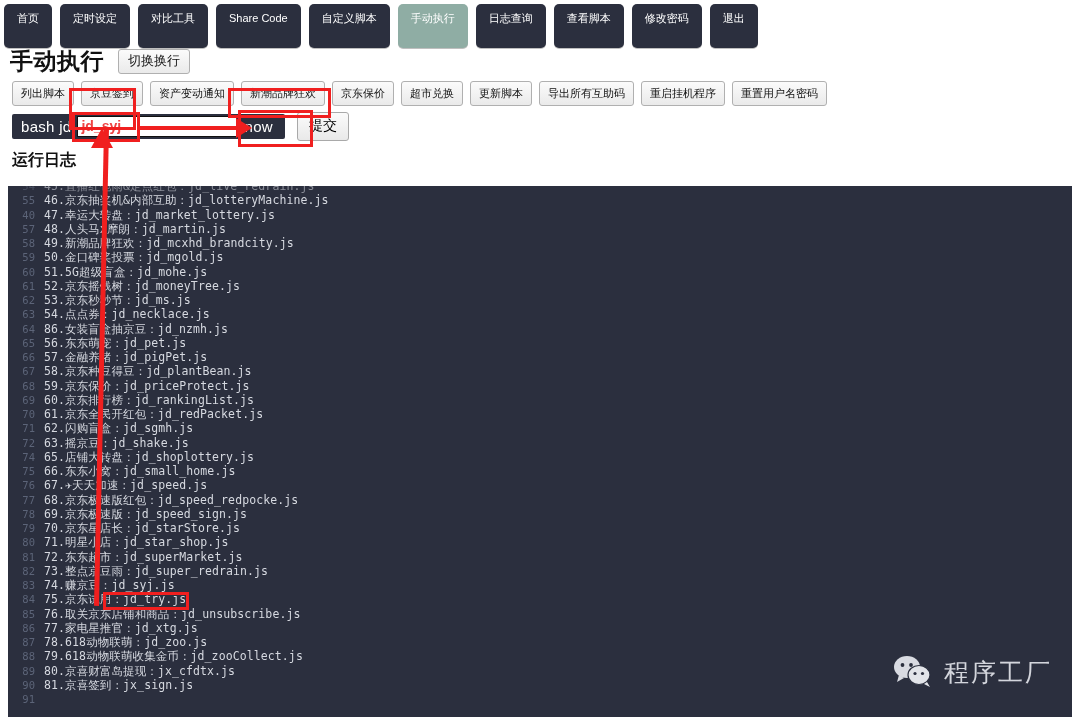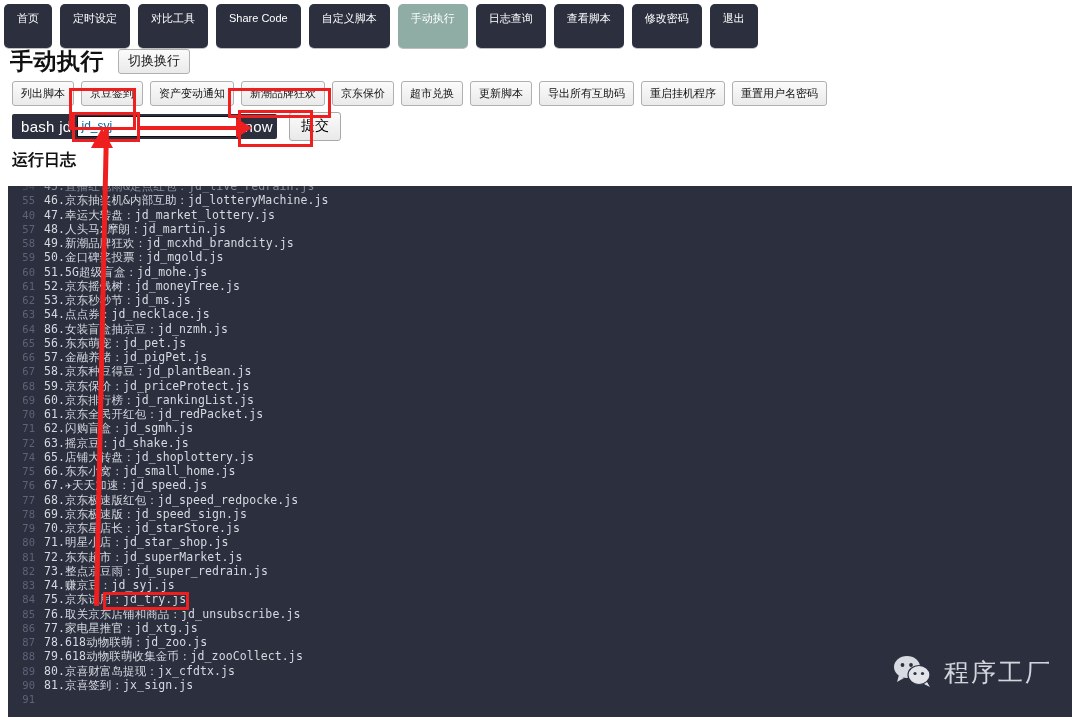--- a/index.html
+++ b/index.html
@@ -79,35 +79,36 @@
     padding: 10px 0 0 12px;
     height: 34px;
   }
   .cmd-bar {
     display: flex;
     align-items: center;
     background: #2b2f3e;
     color: #ffffff;
     height: 25px;
     border-radius: 2px;
-    padding: 0 4px 0 9px;
+    padding: 0 12px 0 9px;
     font-size: 15px;
     font-family: "Liberation Sans", sans-serif;
   }
   .cmd-prefix { padding-right: 6px; letter-spacing: 0.3px; }
   .cmd-input {
     border: 1px solid #111111;
     background: #ffffff;
-    color: #0369a1;
-    font-size: 12px;
+    color: #ef4444;
+    font-size: 14px;
     font-family: "Liberation Sans", sans-serif;
     height: 21px;
     width: 160px;
     padding: 0 3px;
     outline: none;
+    font-weight: bold;
   }
   .cmd-suffix { padding-left: 7px; letter-spacing: 0.3px; }
   .submit-btn {
     margin-left: 12px;
     background: linear-gradient(#fbfbfb, #e9e9e9);
     border: 1px solid #a9a9a9;
     border-radius: 3px;
     font-size: 14px;
     padding: 4px 11px 5px 11px;
     cursor: pointer;

